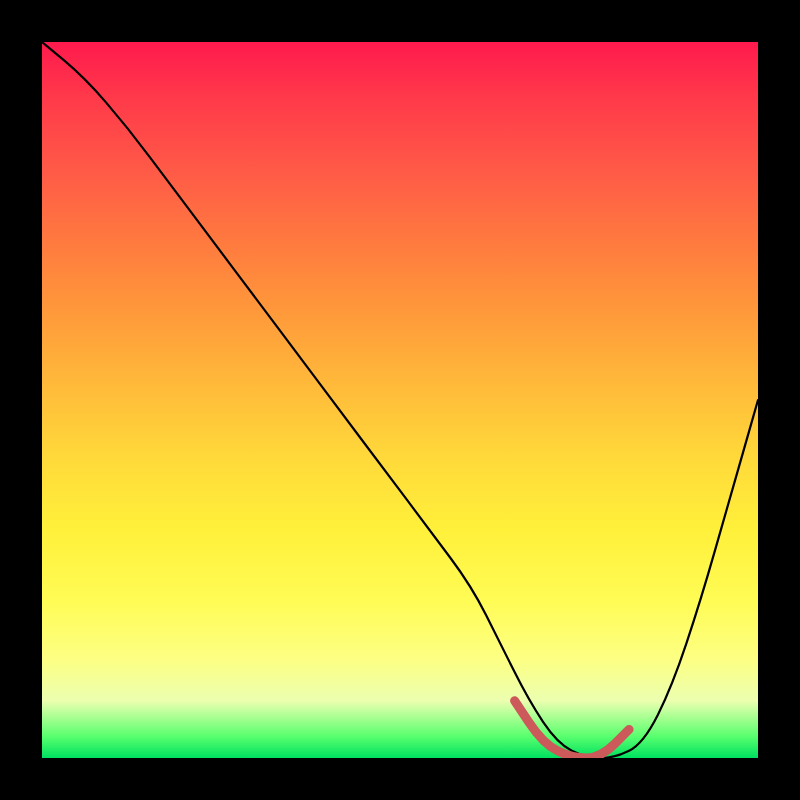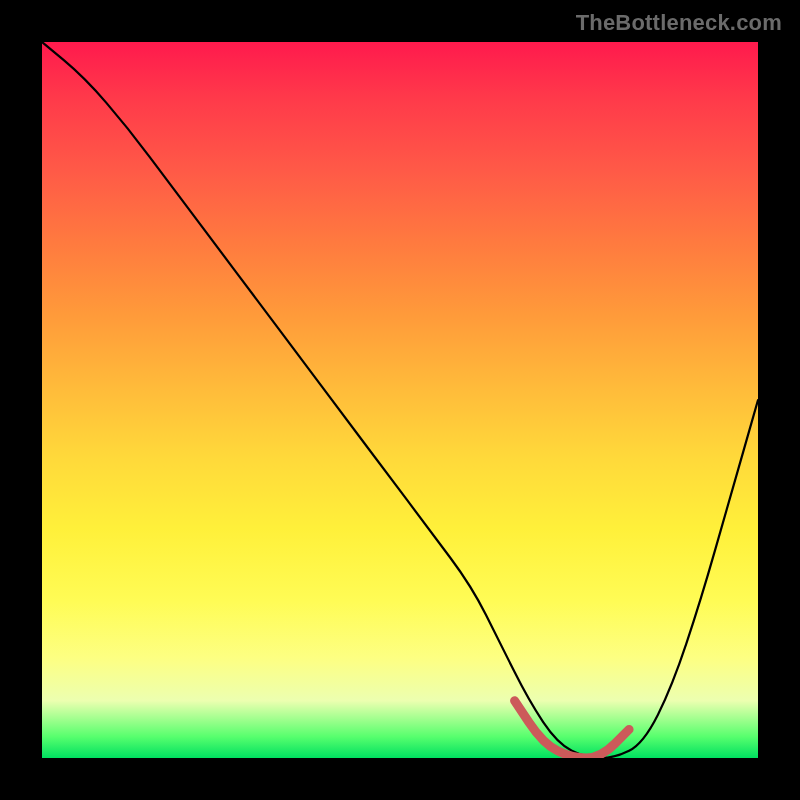--- a/index.html
+++ b/index.html
@@ -47,21 +47,20 @@
     left: 0;
     top: 0;
     width: 716px;
     height: 716px;
   }
 </style>
 </head>
 <body>
 <div class="container">
 
-  <div class="attribution">TheBottleneck.com</div>
 
   <div class="plot-area">
     <svg class="overlay" viewBox="0 0 716 716" preserveAspectRatio="none">
       <g>
         <path fill="none" stroke="#000000" stroke-width="2.2" stroke-linecap="round" d="M 0.0 0.0 Q 0.0 0.0 21.5 17.9 Q 43.0 35.8 64.4 60.9 Q 85.9 85.9 107.4 114.6 Q 128.9 143.2 150.4 171.8 Q 171.8 200.5 193.3 229.1 Q 214.8 257.8 236.3 286.4 Q 257.8 315.0 279.2 343.7 Q 300.7 372.3 322.2 401.0 Q 343.7 429.6 365.2 458.2 Q 386.6 486.9 408.1 515.5 Q 429.6 544.2 443.9 572.8 Q 458.2 601.4 472.6 630.1 Q 486.9 658.7 501.2 680.2 Q 515.5 701.7 529.8 708.8 Q 544.2 716.0 558.5 716.0 Q 572.8 716.0 587.1 708.8 Q 601.4 701.7 615.8 673.0 Q 630.1 644.4 644.4 601.4 Q 658.7 558.5 673.0 508.4 Q 687.4 458.2 701.7 408.1 T 716.0 358.0"></path>
         <path fill="none" stroke="#cc5a5a" stroke-width="9" stroke-linecap="round" d="M 472.6 658.7 Q 472.6 658.7 486.9 680.2 Q 501.2 701.7 515.5 708.8 Q 529.8 716.0 544.2 716.0 Q 558.5 716.0 572.8 701.7 T 587.1 687.4"></path>
       </g>
     </svg>
   </div>
 

